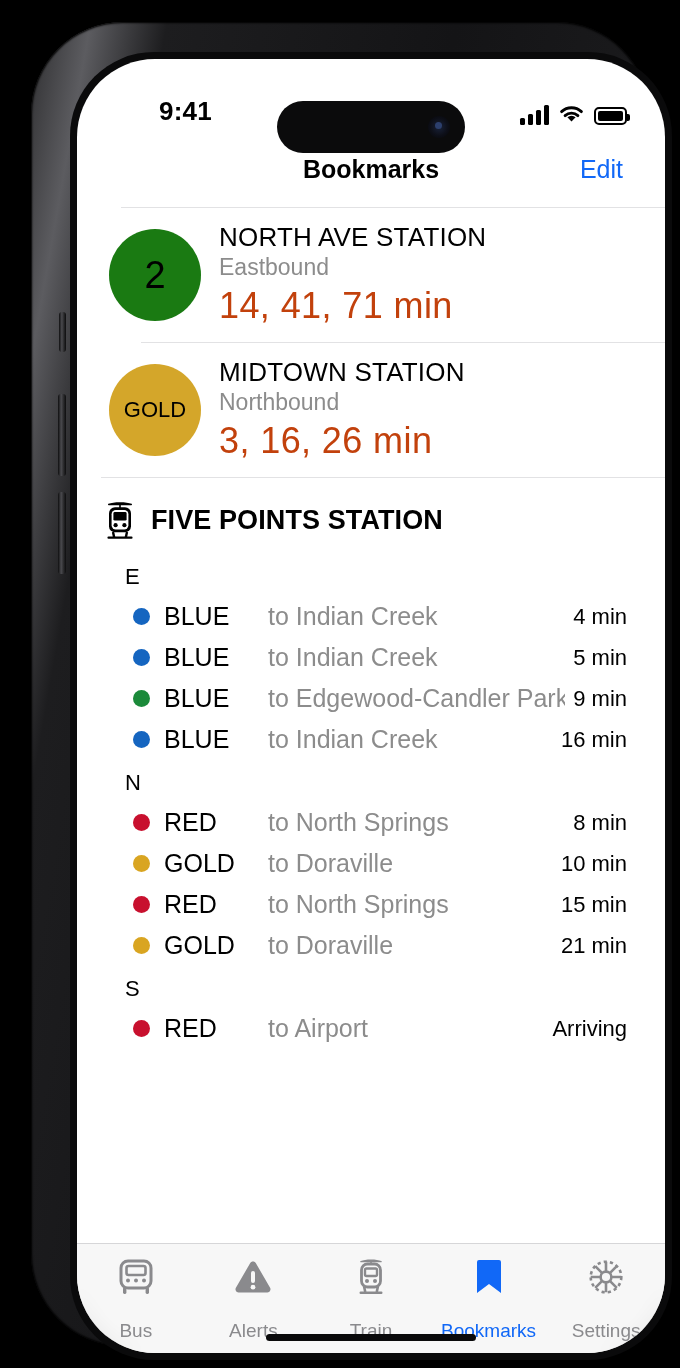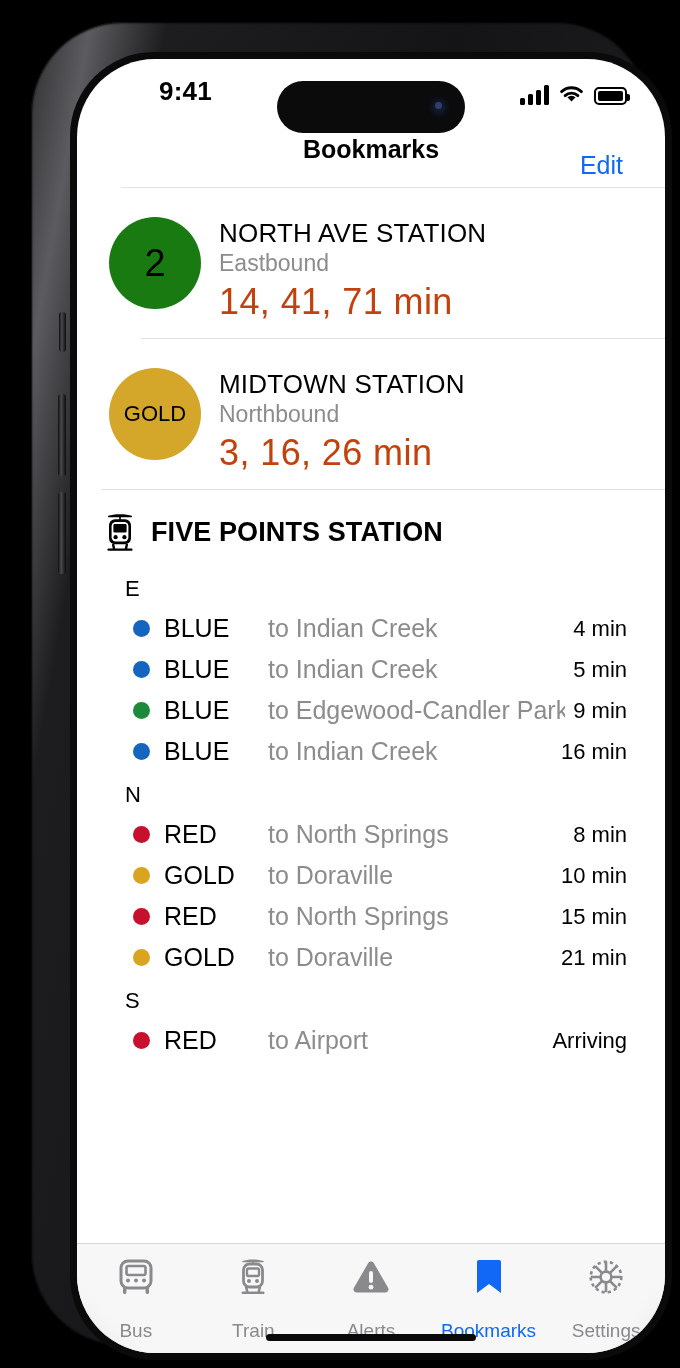--- a/index.html
+++ b/index.html
@@ -38,21 +38,21 @@
     background: linear-gradient(90deg,#0e0e0f,#4a4a4e 40%,#2a2a2c 70%,#0c0c0d);
   }
   .btn-silent { left: 28px; top: 290px; width: 7px; height: 40px; }
   .btn-voldown { left: 27px; top: 470px; width: 8px; height: 82px; }
   .btn-volup   { left: 27px; top: 372px; width: 8px; height: 82px; }
   .btn-power   { right: 27px; top: 440px; width: 8px; height: 140px;
     background: linear-gradient(270deg,#0e0e0f,#4a4a4e 40%,#2a2a2c 70%,#0c0c0d); }
 
   
   .statusbar {
-    position: relative; height: 66px; width: 100%;
+    position: relative; height: 66px; width: 100%; margin-top: 20px;
   }
   .sb-time {
     position: absolute; left: 82px; top: 17px;
     font-size: 26px; font-weight: bold; color: #000;
     letter-spacing: 0.2px;
   }
   .dynamic-island {
     position: absolute; left: 50%; transform: translateX(-50%); top: 22px;
     width: 188px; height: 52px; border-radius: 26px;
     background: #0b0b0c;
@@ -88,39 +88,39 @@
 
   
   .navbar {
     position: relative; height: 62px;
   }
   .nav-title {
     position:absolute; left:0; right:0; top:10px; text-align:center;
     font-size: 25px; font-weight: bold; color:#000;
   }
   .nav-edit {
-    position:absolute; right: 42px; top: 26px;
+    position:absolute; right: 42px; top: 10px;
     font-size: 25px; color:#1168f7;
   }
 
   
   .content { position: relative; }
   .bm-row {
     position: relative; display:flex; align-items:center;
     padding: 14px 26px 14px 32px; gap: 18px;
   }
   .bm-badge {
     flex: 0 0 auto; width: 92px; height: 92px; border-radius: 50%;
     display:flex; align-items:center; justify-content:center;
     color:#000; font-weight: normal;
   }
   .bm-badge.num { font-size: 38px; }
   .bm-badge.txt { font-size: 22px; }
   .bm-info { flex: 1 1 auto; min-width:0; }
-  .bm-station { font-size: 26px; color:#000; line-height: 1.2; letter-spacing: .2px; margin-top: 16px; }
+  .bm-station { font-size: 26px; color:#000; line-height: 1.2; letter-spacing: .2px; }
   .bm-dir { font-size: 23px; color:#8c8c8c; line-height: 1.3; }
   .bm-times { font-size: 36px; color:#c2410c; line-height: 1.25; letter-spacing: .4px; }
   .divider { height:1px; background:#e2e2e4; margin-left: 64px; }
 
   
   .station-head {
     display:flex; align-items:center; gap: 14px;
     padding: 22px 10px 14px 26px;
   }
   .station-name { font-size: 27px; font-weight: bold; color:#000; letter-spacing:.1px; }
@@ -312,46 +312,46 @@
               <circle cx="28" cy="22.5" r="2" fill="#8a8a8d"></circle>
               <rect x="7" y="29" width="3.4" height="7" rx="1.4" fill="#8a8a8d"></rect>
               <rect x="29.6" y="29" width="3.4" height="7" rx="1.4" fill="#8a8a8d"></rect>
             </svg>
           </span>
           <span class="tlabel">Bus</span>
         </div>
 
         <div class="tab">
           <span class="ticon">
+            <svg width="42" height="38" viewBox="0 0 42 38">
+              <path d="M21 3.5c1.2 0 2.3.6 2.9 1.7l14.2 24.6c1.2 2-.3 4.6-2.6 4.6H6.5c-2.3 0-3.8-2.6-2.6-4.6L18.1 5.2c.6-1.1 1.7-1.7 2.9-1.7z" fill="#8a8a8d"></path>
+              <rect x="19" y="13" width="4" height="12" rx="2" fill="#f7f7f7"></rect>
+              <circle cx="21" cy="29.2" r="2.4" fill="#f7f7f7"></circle>
+            </svg>
+          </span>
+          <span class="tlabel">Alerts</span>
+        </div>
+
+        <div class="tab">
+          <span class="ticon">
             <svg width="40" height="38" viewBox="0 0 40 38">
               <path d="M20 1.4c-4.4 0-8 .6-10.3 1.5-.7.3-.5 1.3.2 1.3h20.2c.7 0 .9-1 .2-1.3C28 2 24.4 1.4 20 1.4z" fill="#8a8a8d"></path>
               <rect x="19.2" y="4" width="1.6" height="2.8" fill="#8a8a8d"></rect>
               <rect x="10.5" y="6" width="19" height="23" rx="6" fill="none" stroke="#8a8a8d" stroke-width="2.8"></rect>
               <rect x="14" y="10.5" width="12" height="7.5" rx="1.5" fill="none" stroke="#8a8a8d" stroke-width="2.4"></rect>
               <circle cx="16" cy="23" r="2" fill="#8a8a8d"></circle>
               <circle cx="24" cy="23" r="2" fill="#8a8a8d"></circle>
               <rect x="12.4" y="28.6" width="2.6" height="5.4" fill="#8a8a8d" transform="rotate(-12 13.7 31.3)"></rect>
               <rect x="25" y="28.6" width="2.6" height="5.4" fill="#8a8a8d" transform="rotate(12 26.3 31.3)"></rect>
               <rect x="8.5" y="33.6" width="23" height="2.4" rx="1.2" fill="#8a8a8d"></rect>
             </svg>
           </span>
           <span class="tlabel">Train</span>
         </div>
 
-        <div class="tab">
-          <span class="ticon">
-            <svg width="42" height="38" viewBox="0 0 42 38">
-              <path d="M21 3.5c1.2 0 2.3.6 2.9 1.7l14.2 24.6c1.2 2-.3 4.6-2.6 4.6H6.5c-2.3 0-3.8-2.6-2.6-4.6L18.1 5.2c.6-1.1 1.7-1.7 2.9-1.7z" fill="#8a8a8d"></path>
-              <rect x="19" y="13" width="4" height="12" rx="2" fill="#f7f7f7"></rect>
-              <circle cx="21" cy="29.2" r="2.4" fill="#f7f7f7"></circle>
-            </svg>
-          </span>
-          <span class="tlabel">Alerts</span>
-        </div>
-
         <div class="tab active">
           <span class="ticon">
             <svg width="30" height="38" viewBox="0 0 30 38">
               <path d="M5 2h20a2 2 0 012 2v31l-12-9-12 9V4a2 2 0 012-2z" fill="#1168f7"></path>
             </svg>
           </span>
           <span class="tlabel">Bookmarks</span>
         </div>
 
         <div class="tab">

